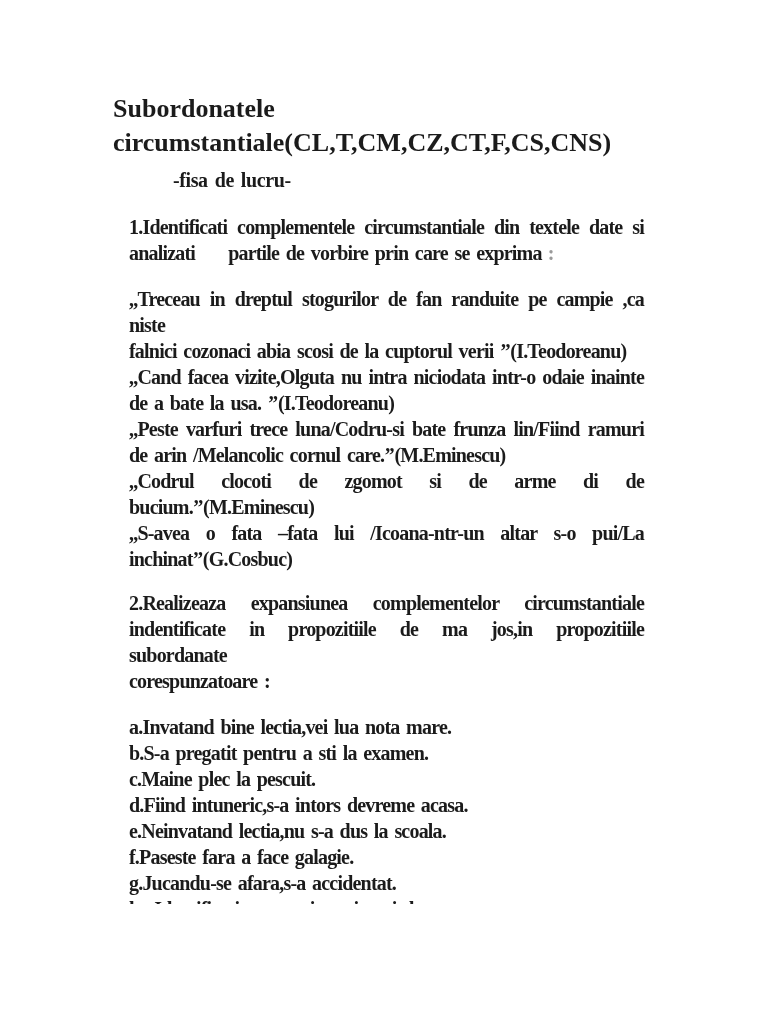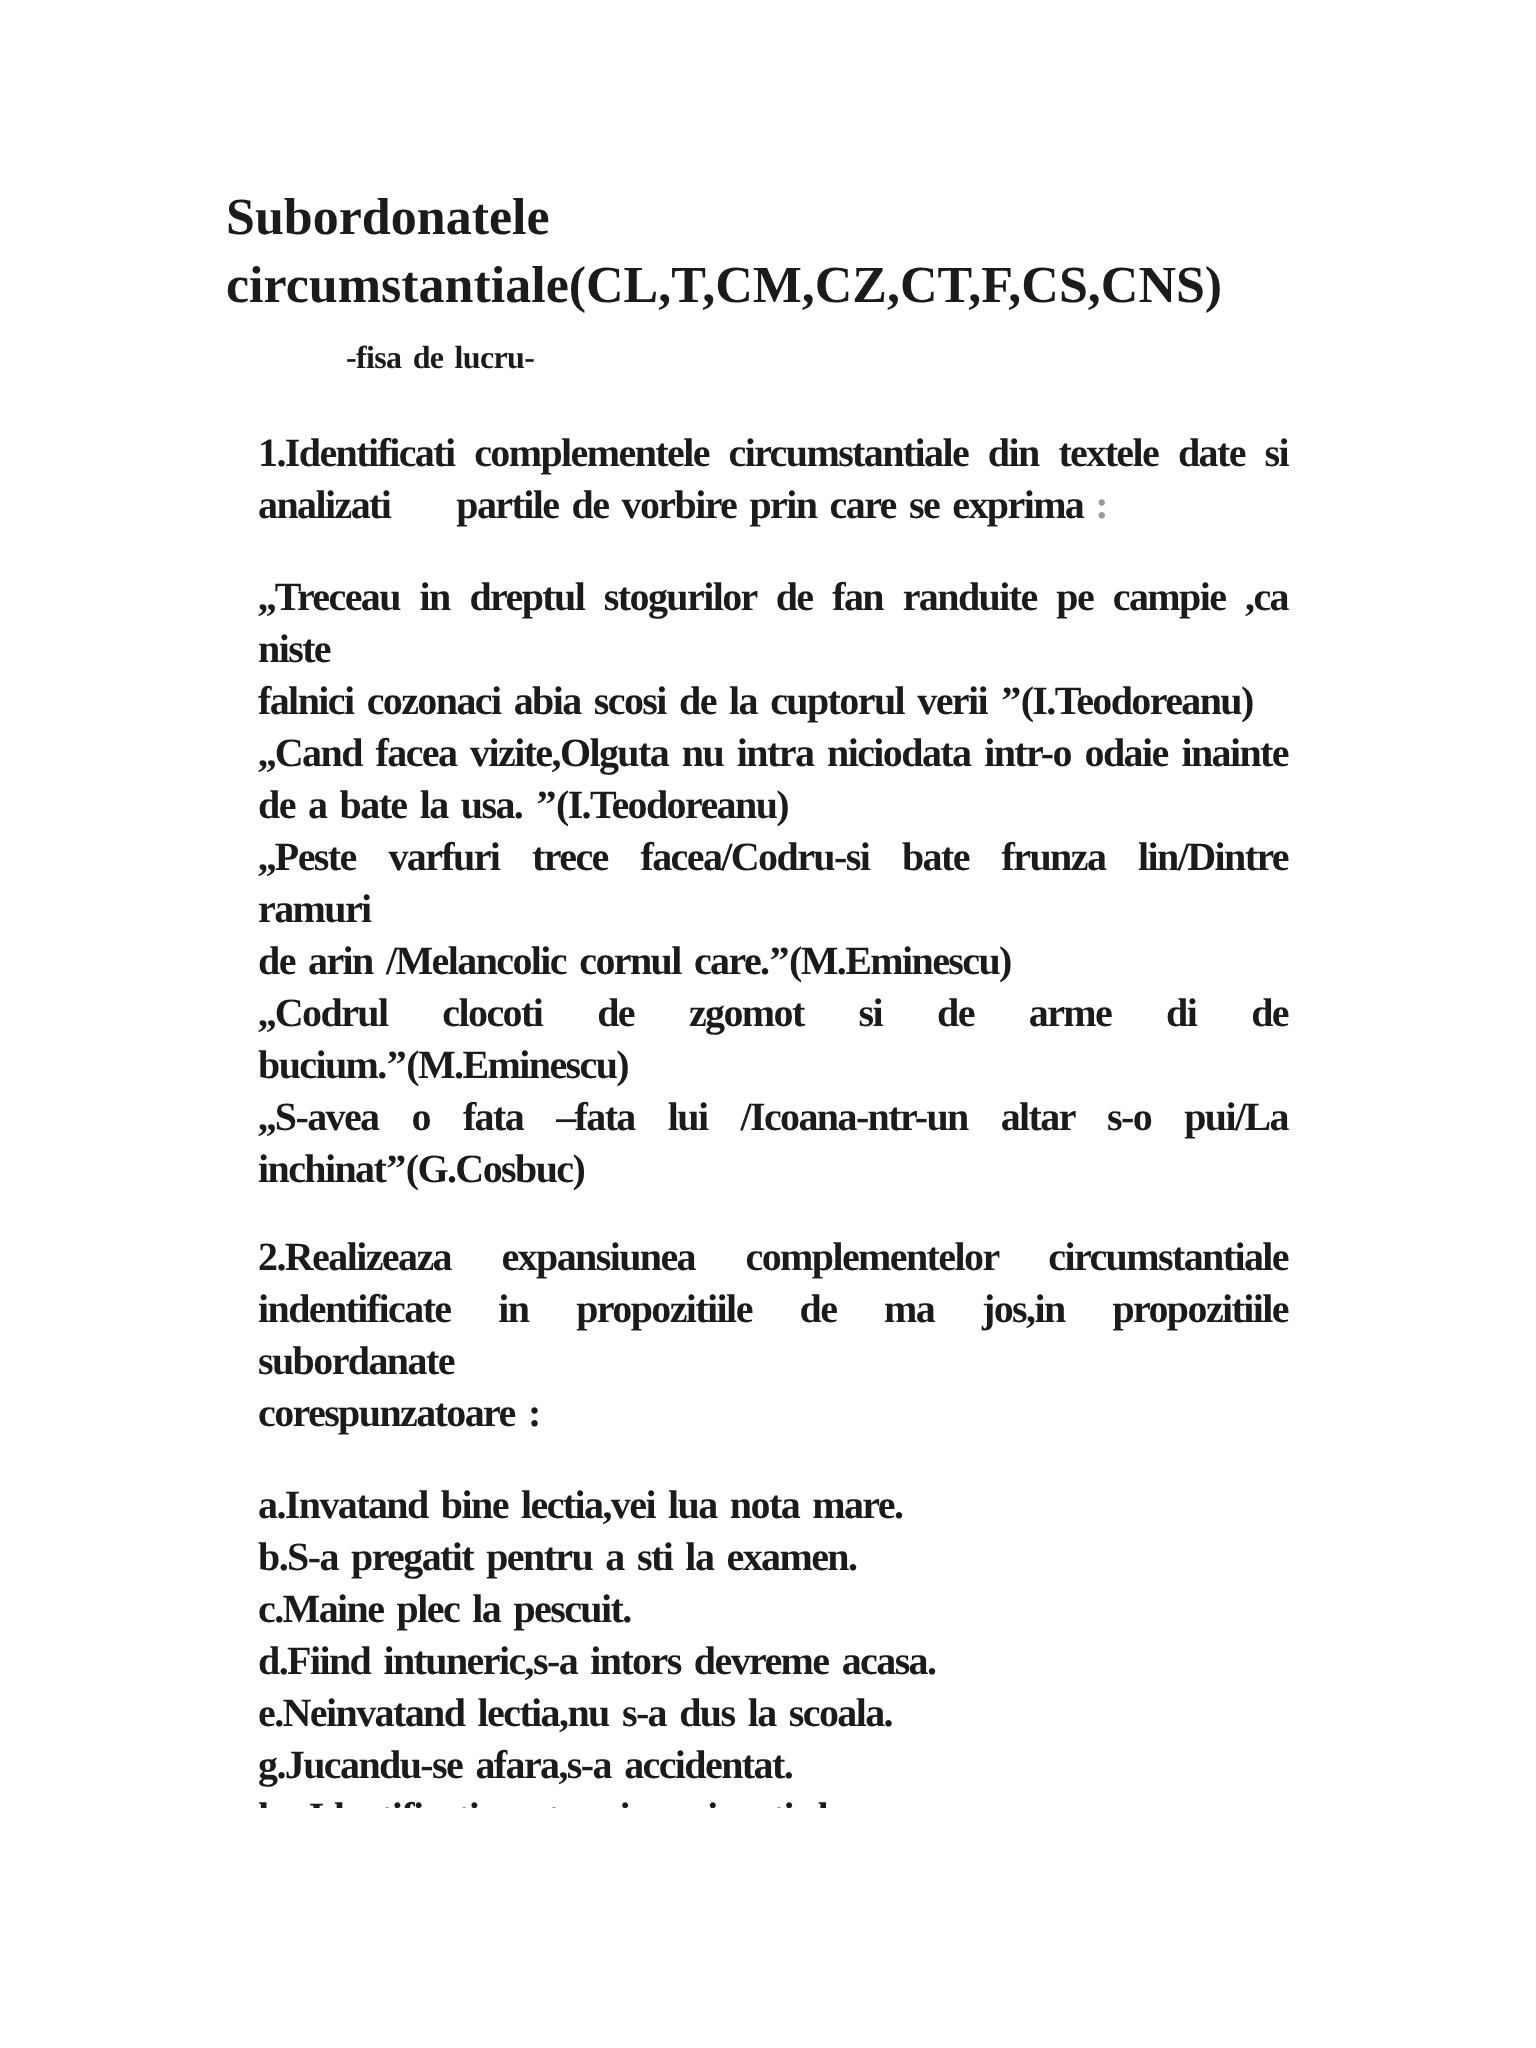--- a/index.html
+++ b/index.html
@@ -22,21 +22,21 @@
   .title {
     margin: 0;
     font-size: 26px;
     line-height: 34px;
     letter-spacing: 0;
     word-spacing: 0.08em;
   }
   .title .tline { display: block; }
   .subtitle {
     margin: 7px 0 0 0;
-    font-size: 16px;
+    font-size: 20px;
     line-height: 26px;
     text-indent: 60px;
     letter-spacing: -0.02em;
     word-spacing: 0.12em;
   }
   .para { margin: 16px; }
   .m-ex1    { margin-top: 21px; }
   .m-quotes { margin-top: 20px; }
   .m-ex2    { margin-top: 18px; }
   .m-list   { margin-top: 20px; }
@@ -72,39 +72,40 @@
     <div class="line">
       <span>analizati&nbsp;&nbsp;&nbsp;&nbsp; partile de vorbire prin care se exprima</span><span class="faint colon">:</span>
     </div>
   </div>
 
   <div class="para m-quotes">
     <div class="line j">,,Treceau in dreptul stogurilor de fan randuite pe campie ,ca niste</div>
     <div class="line">falnici cozonaci abia scosi de la cuptorul verii ’’(I.Teodoreanu)</div>
     <div class="line j">,,Cand facea vizite,Olguta nu intra niciodata intr-o odaie inainte</div>
     <div class="line">de a bate la usa. ’’(I.Teodoreanu)</div>
-    <div class="line j">,,Peste varfuri trece facea/Codru-si bate frunza lin/Dintre ramuri</div>
+    <div class="line j">,,Peste varfuri trece luna/Codru-si bate frunza lin/Fiind ramuri</div>
     <div class="line">de arin /Melancolic cornul care.’’(M.Eminescu)</div>
     <div class="line j">,,Codrul clocoti de zgomot si de arme di de</div>
     <div class="line">bucium.’’(M.Eminescu)</div>
     <div class="line j">,,S-avea o fata –fata lui /Icoana-ntr-un altar s-o pui/La</div>
     <div class="line">inchinat’’(G.Cosbuc)</div>
   </div>
 
   <div class="para m-ex2">
     <div class="line j">2.Realizeaza expansiunea complementelor circumstantiale</div>
     <div class="line j">indentificate in propozitiile de ma jos,in propozitiile subordanate</div>
     <div class="line">corespunzatoare :</div>
   </div>
 
   <div class="para m-list">
     <div class="line">a.Invatand bine lectia,vei lua nota mare.</div>
     <div class="line">b.S-a pregatit pentru a sti la examen.</div>
     <div class="line">c.Maine plec la pescuit.</div>
     <div class="line">d.Fiind intuneric,s-a intors devreme acasa.</div>
     <div class="line">e.Neinvatand lectia,nu s-a dus la scoala.</div>
+    <div class="line">f.Paseste fara a face galagie.</div>
     <div class="line">g.Jucandu-se afara,s-a accidentat.</div>
     <div class="line">
       <span>h.. Identificati suntem inconjurati de ape</span><span class="faint period">.</span>
     </div>
   </div>
 
 </div>
 
 </body></html>

